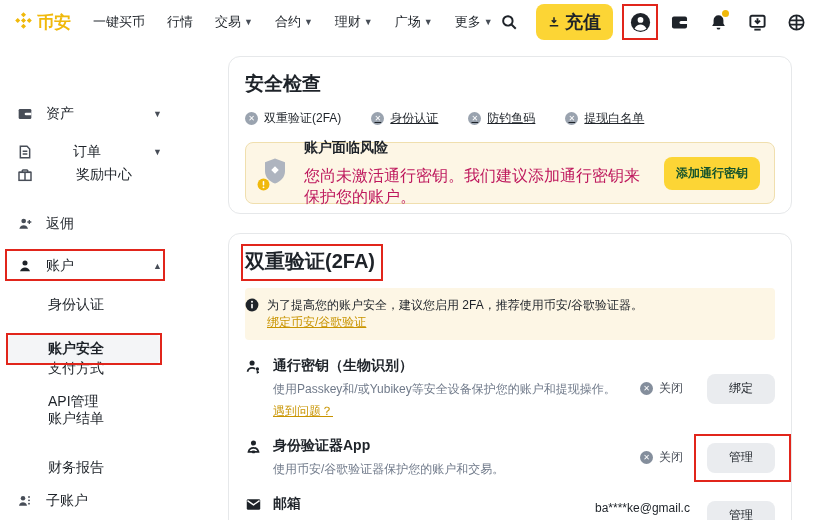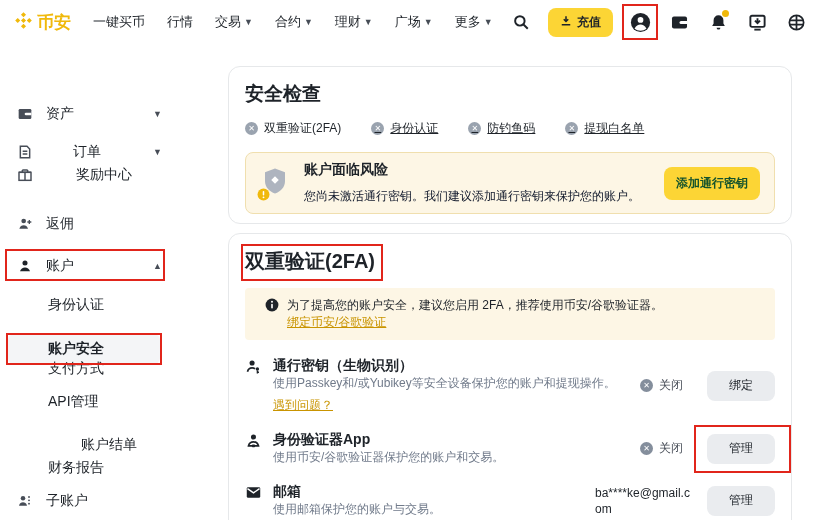--- a/index.html
+++ b/index.html
@@ -7,59 +7,59 @@
   .page { position:relative; width:816px; height:520px; background:#fff; overflow:hidden; color:#1E2329; }
 
   
   .navbar { position:absolute; top:0; left:0; right:0; height:44px; display:flex; align-items:center; padding:0 10px 0 14px; background:#fff; }
   .nav-left { display:flex; align-items:center; gap:22px; }
   .logo { display:flex; align-items:center; gap:4px; cursor:pointer; }
   .logo-text { color:#F0B90B; font-size:17px; font-weight:bold; }
   .nav-item { font-size:13px; font-weight:500; color:#1E2329; display:flex; align-items:center; gap:3px; cursor:pointer; white-space:nowrap; }
   .chev { font-size:9px; color:#474D57; line-height:1; }
   .nav-right { position:absolute; right:8px; top:0; height:44px; display:flex; align-items:center; gap:15px; }
-  .deposit-btn { display:flex; align-items:center; gap:5px; background:#FCD535; color:#1E2329; font-size:12px; font-weight:bold; border:none; border-radius:8px; padding:6px 12px; cursor:pointer; }
+  .deposit-btn { display:flex; align-items:center; gap:5px; background:#FCD535; color:#1E2329; font-size:18px; font-weight:bold; border:none; border-radius:8px; padding:6px 12px; cursor:pointer; }
   .icon-btn { position:relative; display:flex; align-items:center; justify-content:center; width:24px; height:24px; cursor:pointer; }
   .bell-dot { position:absolute; top:0; right:1px; width:7px; height:7px; border-radius:50%; background:#F0B90B; }
 
   
   .sidebar { position:absolute; top:44px; left:0; width:228px; bottom:0; background:#fff; }
   .sb-item { position:absolute; left:16px; display:flex; align-items:center; gap:12px; font-size:14px; color:#1E2329; cursor:pointer; width:150px; }
   .sb-icon { width:18px; height:18px; display:flex; align-items:center; justify-content:center; flex:none; }
   .sb-chev { position:absolute; right:4px; font-size:9px; color:#474D57; }
   .sb-sub { position:absolute; left:48px; font-size:14px; color:#1E2329; cursor:pointer; white-space:nowrap; }
   .sb-sub-selected { position:absolute; left:8px; width:152px; height:30px; background:#F4F5F7; border-radius:6px; display:flex; align-items:center; padding-left:40px; font-size:14px; font-weight:bold; cursor:pointer; }
 
   
   .card { position:absolute; left:228px; width:564px; background:#fff; border:1px solid #E6E8EA; border-radius:12px; padding:14px 16px; }
-  .card1 { top:66px; height:158px; }
+  .card1 { top:56px; height:158px; }
   .card2 { top:233px; height:310px; }
   .card-title { font-size:19px; font-weight:bold; color:#1E2329; }
   .title2 { font-size:20px; display:inline-block; position:relative; }
 
   .checklist { display:flex; align-items:center; gap:30px; margin-top:13px; }
   .check-item { display:flex; align-items:center; gap:6px; font-size:12px; color:#1E2329; cursor:pointer; }
   .check-item.u { text-decoration:underline; }
   .circle-x { width:13px; height:13px; border-radius:50%; background:#9AA3AF; color:#fff; font-size:8px; line-height:13px; text-align:center; flex:none; display:inline-block; }
 
   .warn-box { margin-top:15px; display:flex; align-items:center; gap:14px; background:#FDF6E5; border:1px solid #F0DFAE; border-radius:8px; padding:10px 14px; height:62px; }
   .warn-text { flex:1; }
   .warn-title { font-size:14px; font-weight:bold; }
-  .warn-desc { font-size:12px; color:#0f172a; margin-top:9px; }
+  .warn-desc { font-size:16px; color:#be185d; margin-top:9px; }
   .yellow-btn { background:#FCD535; color:#14532d; border:none; border-radius:8px; font-size:12px; font-weight:bold; padding:8px 12px; cursor:pointer; white-space:nowrap; }
 
-  .notice-box { margin-top:13px; display:flex; gap:8px; background:#FDF6E5; border-radius:4px; padding:9px 20px; }
+  .notice-box { margin-top:13px; display:flex; gap:8px; background:#FDF6E5; border-radius:4px; padding:9px 0; }
   .notice-lines { font-size:12px; line-height:17px; color:#1E2329; }
   .link-y { color:#C99400; text-decoration:underline; cursor:pointer; }
 
   .fa-row { display:flex; align-items:center; margin-top:17px; }
   .fa-icon { width:18px; height:18px; margin-right:10px; align-self:flex-start; margin-top:1px; flex:none; }
   .fa-main { flex:1; }
   .fa-title { font-size:14px; font-weight:bold; }
-  .fa-desc { font-size:12px; color:#707A8A; }
+  .fa-desc { font-size:12px; color:#707A8A; margin-top:6px; }
   .fa-link { font-size:12px; margin-top:5px; display:inline-block; }
   .fa-status { display:flex; align-items:center; gap:6px; font-size:12px; color:#474D57; margin-right:24px; }
   .fa-status .circle-x { background:#848E9C; }
   .gray-btn { position:relative; background:#EAECEF; color:#1E2329; border:none; border-radius:8px; font-size:12px; font-weight:500; width:68px; height:30px; cursor:pointer; flex:none; }
   .email-val { width:96px; font-size:12px; font-weight:500; color:#1E2329; line-height:16px; word-break:break-all; margin-right:16px; }
 
   .rel { position:relative; }
   .anno-in { position:absolute; border:2px solid #E1251B; pointer-events:none; z-index:50; }
 </style>
 </head>
@@ -218,21 +218,21 @@
 
     <div class="sb-sub" style="top:252px;"><span>身份认证</span></div>
 
     <div class="sb-sub-selected rel" style="top:272px;">
       <span>账户安全</span>
       <div class="anno-in" style="left:-2px;top:-1px;width:156px;height:32px;"></div>
     </div>
 
     <div class="sb-sub" style="top:316px;"><span>支付方式</span></div>
     <div class="sb-sub" style="top:349px;"><span>API管理</span></div>
-    <div class="sb-sub" style="top:392px;margin-left:33px;"><span>账户结单</span></div>
+    <div class="sb-sub" style="top:366px;"><span>账户结单</span></div>
     <div class="sb-sub" style="top:415px;"><span>财务报告</span></div>
 
     <div class="sb-item" style="top:448px;">
       <span class="sb-icon">
         <svg width="16" height="16" viewBox="0 0 24 24">
             <circle cx="9" cy="8" r="3.4" fill="#474D57"></circle>
             <path d="M3 19c.8-3.5 3.4-5 6-5s5.2 1.5 6 5z" fill="#474D57"></path>
             <circle cx="18" cy="6" r="1.4" fill="#474D57"></circle>
             <circle cx="18" cy="11" r="1.4" fill="#474D57"></circle>
             <circle cx="18" cy="16" r="1.4" fill="#474D57"></circle>

